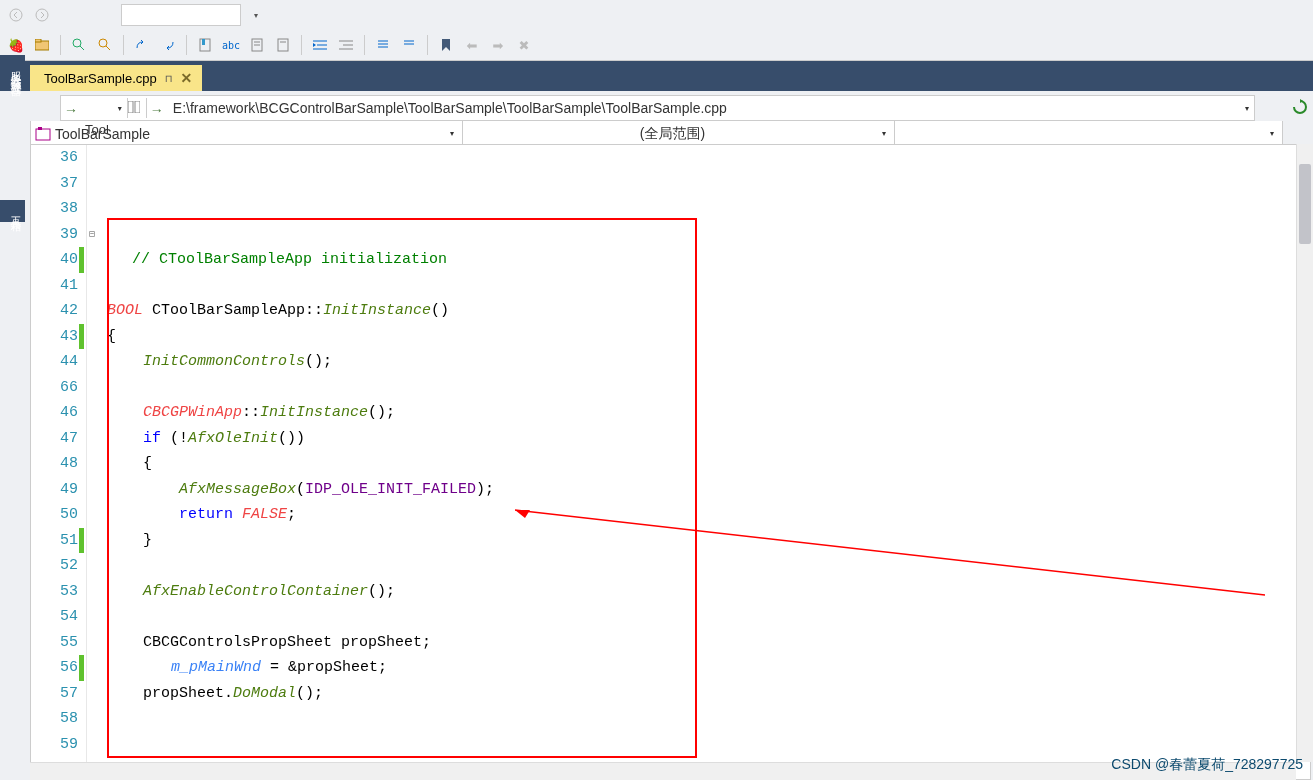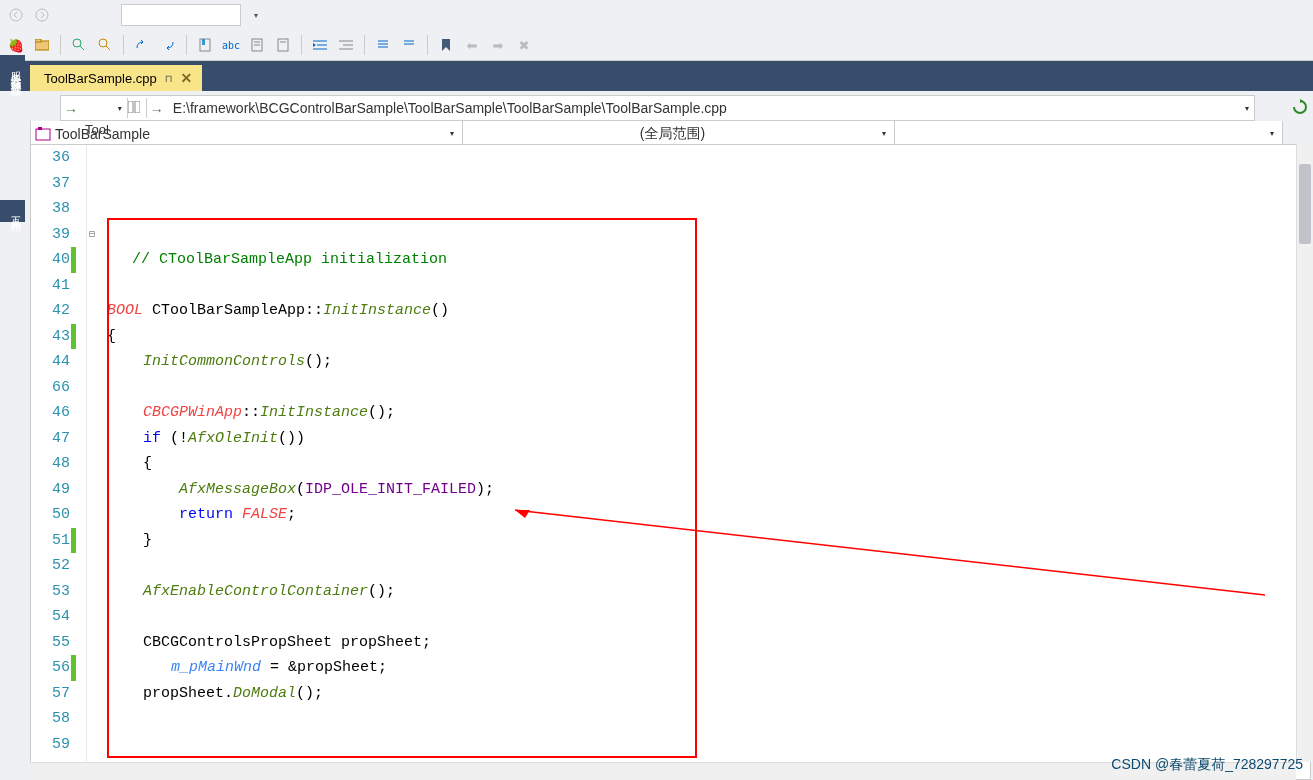--- a/index.html
+++ b/index.html
@@ -35,21 +35,21 @@
 .scope-cell { display: flex; align-items: center; border-right: 1px solid #ccc; padding: 0 4px; position: relative; }
 .scope-cell .icon { width: 16px; height: 16px; margin-right: 4px; }
 .scope-cell .label { font-size: 14px; color: #333; flex: 1; }
 .scope-cell .dd-arrow { font-size: 8px; color: #333; cursor: pointer; padding: 0 4px; }
 .scope-1 { width: 432px; }
 .scope-2 { width: 432px; justify-content: center; }
 .scope-3 { flex: 1; border-right: none; }
 
 
 .editor-wrap { position: absolute; top: 144px; left: 30px; right: 2px; bottom: 0; display: flex; background: #fff; border: 1px solid #ccc; }
-.gutter { width: 56px; background: #fff; text-align: right; padding-right: 16px; font-family: Consolas, "Courier New", monospace; font-size: 15px; color: #2b91af; border-right: 1px solid #e8e8e8; user-select: none; position: relative; }
+.gutter { width: 56px; background: #fff; text-align: right; padding-right: 8px; font-family: Consolas, "Courier New", monospace; font-size: 15px; color: #2b91af; border-right: 1px solid #e8e8e8; user-select: none; position: relative; }
 .gutter .ln { height: 25.5px; line-height: 25.5px; position: relative; }
 .gutter .ln.mod::after { content: ""; position: absolute; right: -6px; top: 0; width: 5px; height: 100%; background: #5fc22e; }
 .fold-col { width: 18px; position: relative; }
 .fold-mark { position: absolute; left: 2px; font-size: 10px; color: #888; font-family: Consolas, monospace; }
 .code-area { flex: 1; font-family: Consolas, "Courier New", monospace; font-size: 15px; line-height: 25.5px; white-space: pre; color: #000; padding-left: 2px; position: relative; }
 .code-area .line { height: 25.5px; }
 
 
 .c-comment { color: #008000; margin-left: 25px; }
 .c-type { color: #ef4444; font-style: italic; }

